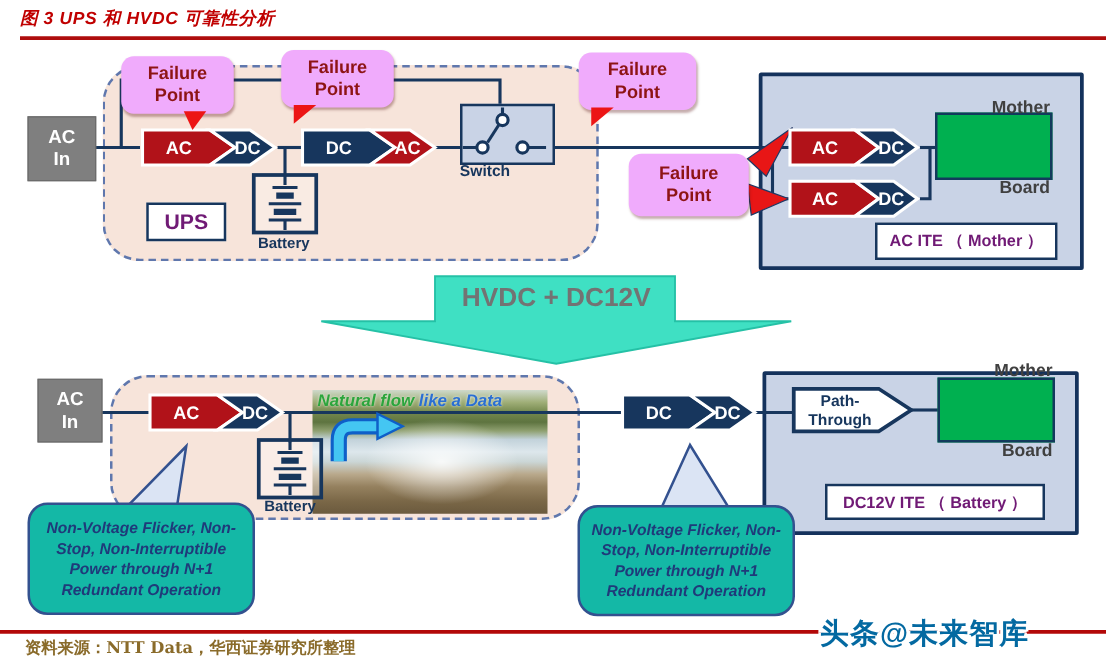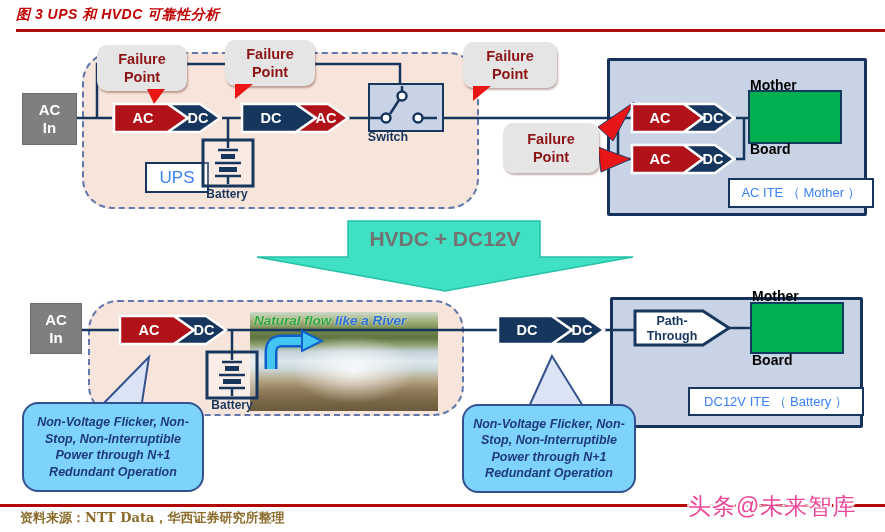--- a/index.html
+++ b/index.html
@@ -13,37 +13,37 @@
 
   
   .pink{background:#f7e4da;border:2.5px dashed #5f77ad;border-radius:30px;z-index:2;}
   .server{background:#c9d3e6;border:3px solid #14325c;border-radius:2px;z-index:4;}
   .switchbox{background:#c9d3e6;border:2.5px solid #17365d;z-index:10;}
 
   
   .acin{background:#7f7f7f;border:1px solid #6b6b6b;color:#fff;font-weight:bold;font-size:15px;
         line-height:1.2;display:flex;flex-direction:column;align-items:center;justify-content:center;
         text-align:center;z-index:10;}
-  .wlabel{background:#fff;border:2.5px solid #17365d;color:#3b82f6;font-weight:normal;
-          display:flex;align-items:center;justify-content:center;text-align:center;z-index:10;margin-left:28px;}
-  .green{background:#00b050;border:2.5px solid #123a5c;color:#000000;font-weight:bold;font-size:14px;
-         line-height:1.3;display:flex;flex-direction:column;align-items:flex-start;justify-content:center;
+  .wlabel{background:#fff;border:2.5px solid #17365d;color:#701a75;font-weight:bold;
+          display:flex;align-items:center;justify-content:center;text-align:center;z-index:10;}
+  .green{background:#00b050;border:2.5px solid #123a5c;color:#404040;font-weight:bold;font-size:14px;
+         line-height:1.3;display:flex;flex-direction:column;align-items:flex-end;justify-content:center;
          text-align:center;z-index:10;gap:45px;}
 
   
-  .fp{background:#e5e5e5;border-radius:10px;color:#8d1414;font-weight:bold;font-size:14.5px;line-height:1.25;
+  .fp{background:#f0abfc;border-radius:10px;color:#8d1414;font-weight:bold;font-size:14.5px;line-height:1.25;
       display:flex;flex-direction:column;align-items:center;justify-content:center;text-align:center;
       z-index:20;box-shadow:1px 2px 2px rgba(90,20,20,.35);}
   .fp::after{content:"";position:absolute;width:0;height:0;}
   .fp-tail-down::after{bottom:-13px;left:50px;border-left:7px solid transparent;
       border-right:11px solid transparent;border-top:15px solid #ec1515;}
   .fp-tail-dl::after{bottom:-13px;left:10px;border-right:18px solid transparent;border-top:15px solid #ec1515;}
 
   
-  .bubble{background:#7dd3fc;border:2px solid #33518f;border-radius:16px;color:#1f3a7a;
+  .bubble{background:#14b8a6;border:2px solid #33518f;border-radius:16px;color:#1f3a7a;
           font-style:italic;font-weight:600;font-size:12.5px;line-height:1.32;text-align:center;
           display:flex;align-items:center;justify-content:center;padding:4px 7px;box-sizing:border-box;z-index:20;}
 
   
   .cap{color:#17365d;font-weight:bold;font-size:12px;text-align:center;z-index:10;}
 
   
   .chev{position:absolute;overflow:visible;z-index:10;}
   .chev text{fill:#fff;font-family:"Liberation Sans",sans-serif;font-weight:bold;font-size:14.5px;text-anchor:middle;}
   .pt text{fill:#17365d;font-family:"Liberation Sans",sans-serif;font-weight:bold;font-size:12.5px;text-anchor:middle;}
@@ -58,41 +58,41 @@
              text-shadow:0 0 2px rgba(255,255,255,.8);white-space:nowrap;}
   .cap-green{color:#2ca53c;} .cap-blue{color:#2a6fd2;}
 
   
   .arrowtext{left:335px;top:227px;width:220px;text-align:center;font-size:21px;font-weight:bold;color:#737373;z-index:10;}
 
   
   .footline{left:0;top:504px;width:885px;height:3px;background:#b30808;z-index:6;}
   .source{left:20px;top:509px;width:480px;font-family:"DejaVu Serif","Liberation Serif",serif;
           font-size:13px;font-weight:600;color:#8a6b2a;z-index:10;}
-  .watermark{left:688px;top:491px;width:197px;font-size:23px;font-weight:normal;color:#ec4899;letter-spacing:1px;z-index:30;
+  .watermark{left:656px;top:491px;width:197px;font-size:23px;font-weight:bold;color:#0369a1;letter-spacing:1px;z-index:30;
      text-shadow:-2px -2px 0 #fff,2px -2px 0 #fff,-2px 2px 0 #fff,2px 2px 0 #fff,0 2px 0 #fff,0 -2px 0 #fff,2px 0 0 #fff,-2px 0 0 #fff;}
 
   svg{display:block;}
 </style>
 </head>
 <body>
 
 <div class="page">
 
   <div class="abs title">图 3  UPS 和 HVDC 可靠性分析</div>
   <div class="abs title-rule"></div>
 
   <div class="abs pink" style="left:82px;top:52px;width:393px;height:153px;"></div>
   <div class="abs pink" style="left:88px;top:300px;width:372px;height:112px;"></div>
 
   <div class="abs server" style="left:607px;top:58px;width:254px;height:152px;"></div>
   <div class="abs server" style="left:610px;top:297px;width:247px;height:125px;"></div>
 
   <div class="abs photo">
-    <div class="photo-cap"><span class="cap-green">Natural flow </span><span class="cap-blue">like a River</span></div>
+    <div class="photo-cap"><span class="cap-green">Natural flow </span><span class="cap-blue">like a Data</span></div>
   </div>
 
   <svg class="abs" style="left:0;top:0;z-index:5;pointer-events:none;" width="885" height="532" viewBox="0 0 885 532">
     <g stroke="#17365d" stroke-width="2.5" fill="none">
       <path d="M75,118 H112"></path>
       <path d="M97,118 V64 H400 V86"></path>
       <path d="M222,118 H242"></path>
       <path d="M338,118 H370"></path>
       <path d="M438,118 H632"></path>
       <path d="M618,118 V159 H632"></path>

